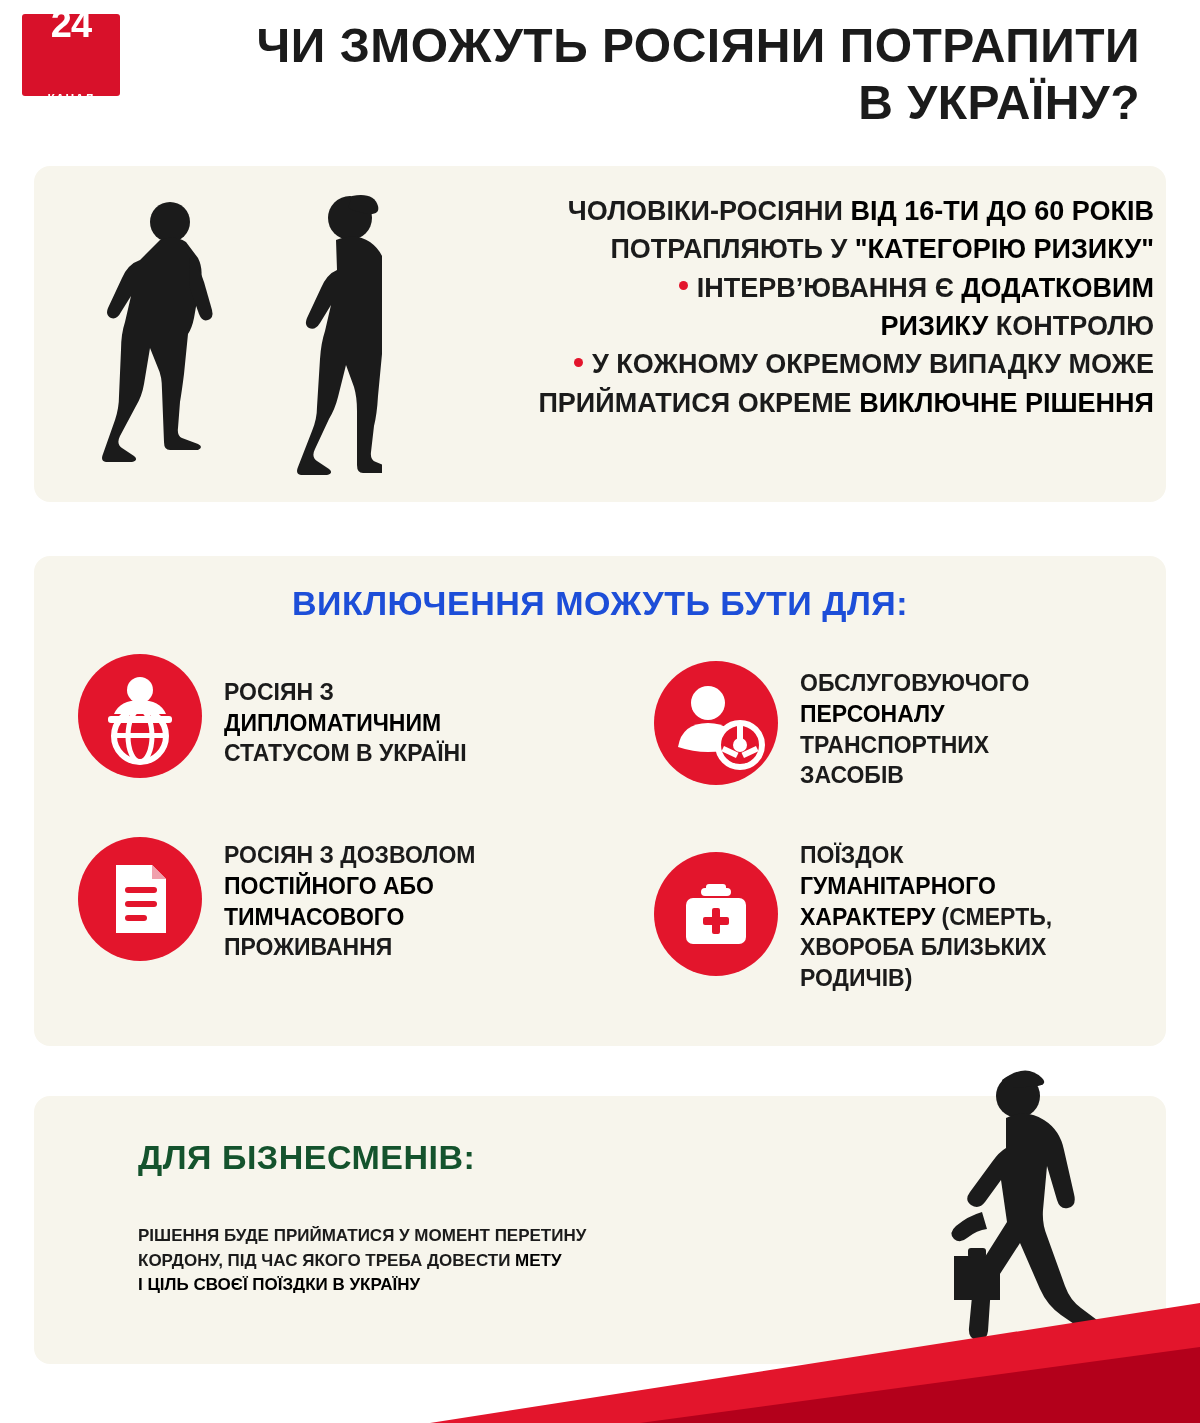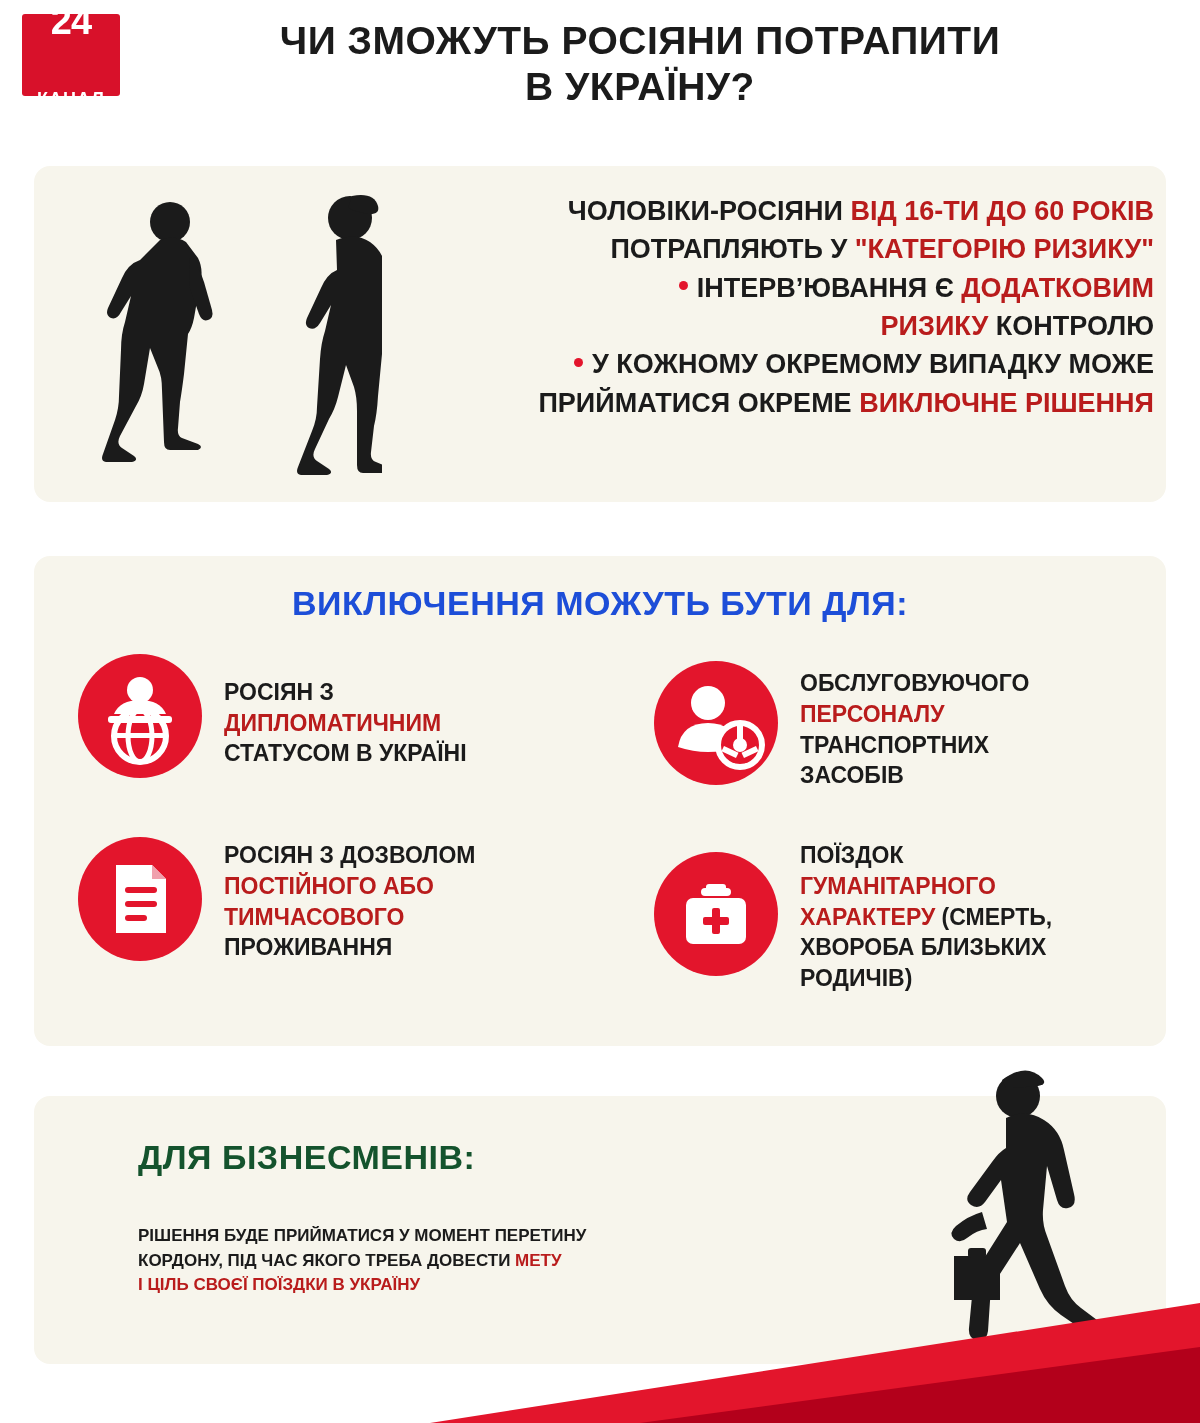--- a/index.html
+++ b/index.html
@@ -48,31 +48,31 @@
     font-weight: bold;
     letter-spacing: -1px;
   }
   .logo-rule {
     width: 70px;
     height: 2px;
     background: #ffffff;
     margin: 5px 0 5px 0;
   }
   .logo-word {
-    font-size: 18px;
+    font-size: 12px;
     font-weight: bold;
     letter-spacing: 1px;
   }
   .main-title {
     position: absolute;
     left: 140px;
     top: 18px;
     width: 1000px;
-    text-align: center;
-    font-size: 39px;
+    text-align: right;
+    font-size: 48px;
     font-weight: bold;
     color: #1b1b1b;
     line-height: 1.18;
     letter-spacing: 0.5px;
   }
 
   
   .card {
     position: absolute;
     background: #f7f5ec;
@@ -100,21 +100,21 @@
     width: 770px;
     font-size: 27px;
     font-weight: bold;
     color: #1b1b1b;
     line-height: 1.42;
     text-align: right;
   }
   .risk-text .line {
     display: block;
   }
-  .red { color: #b91c1c; }
+  .red { color: #000000; }
   .bullet-dot {
     display: inline-block;
     width: 9px;
     height: 9px;
     background: #e3152c;
     border-radius: 50%;
     vertical-align: middle;
     margin-right: 9px;
     position: relative;
     top: -4px;

